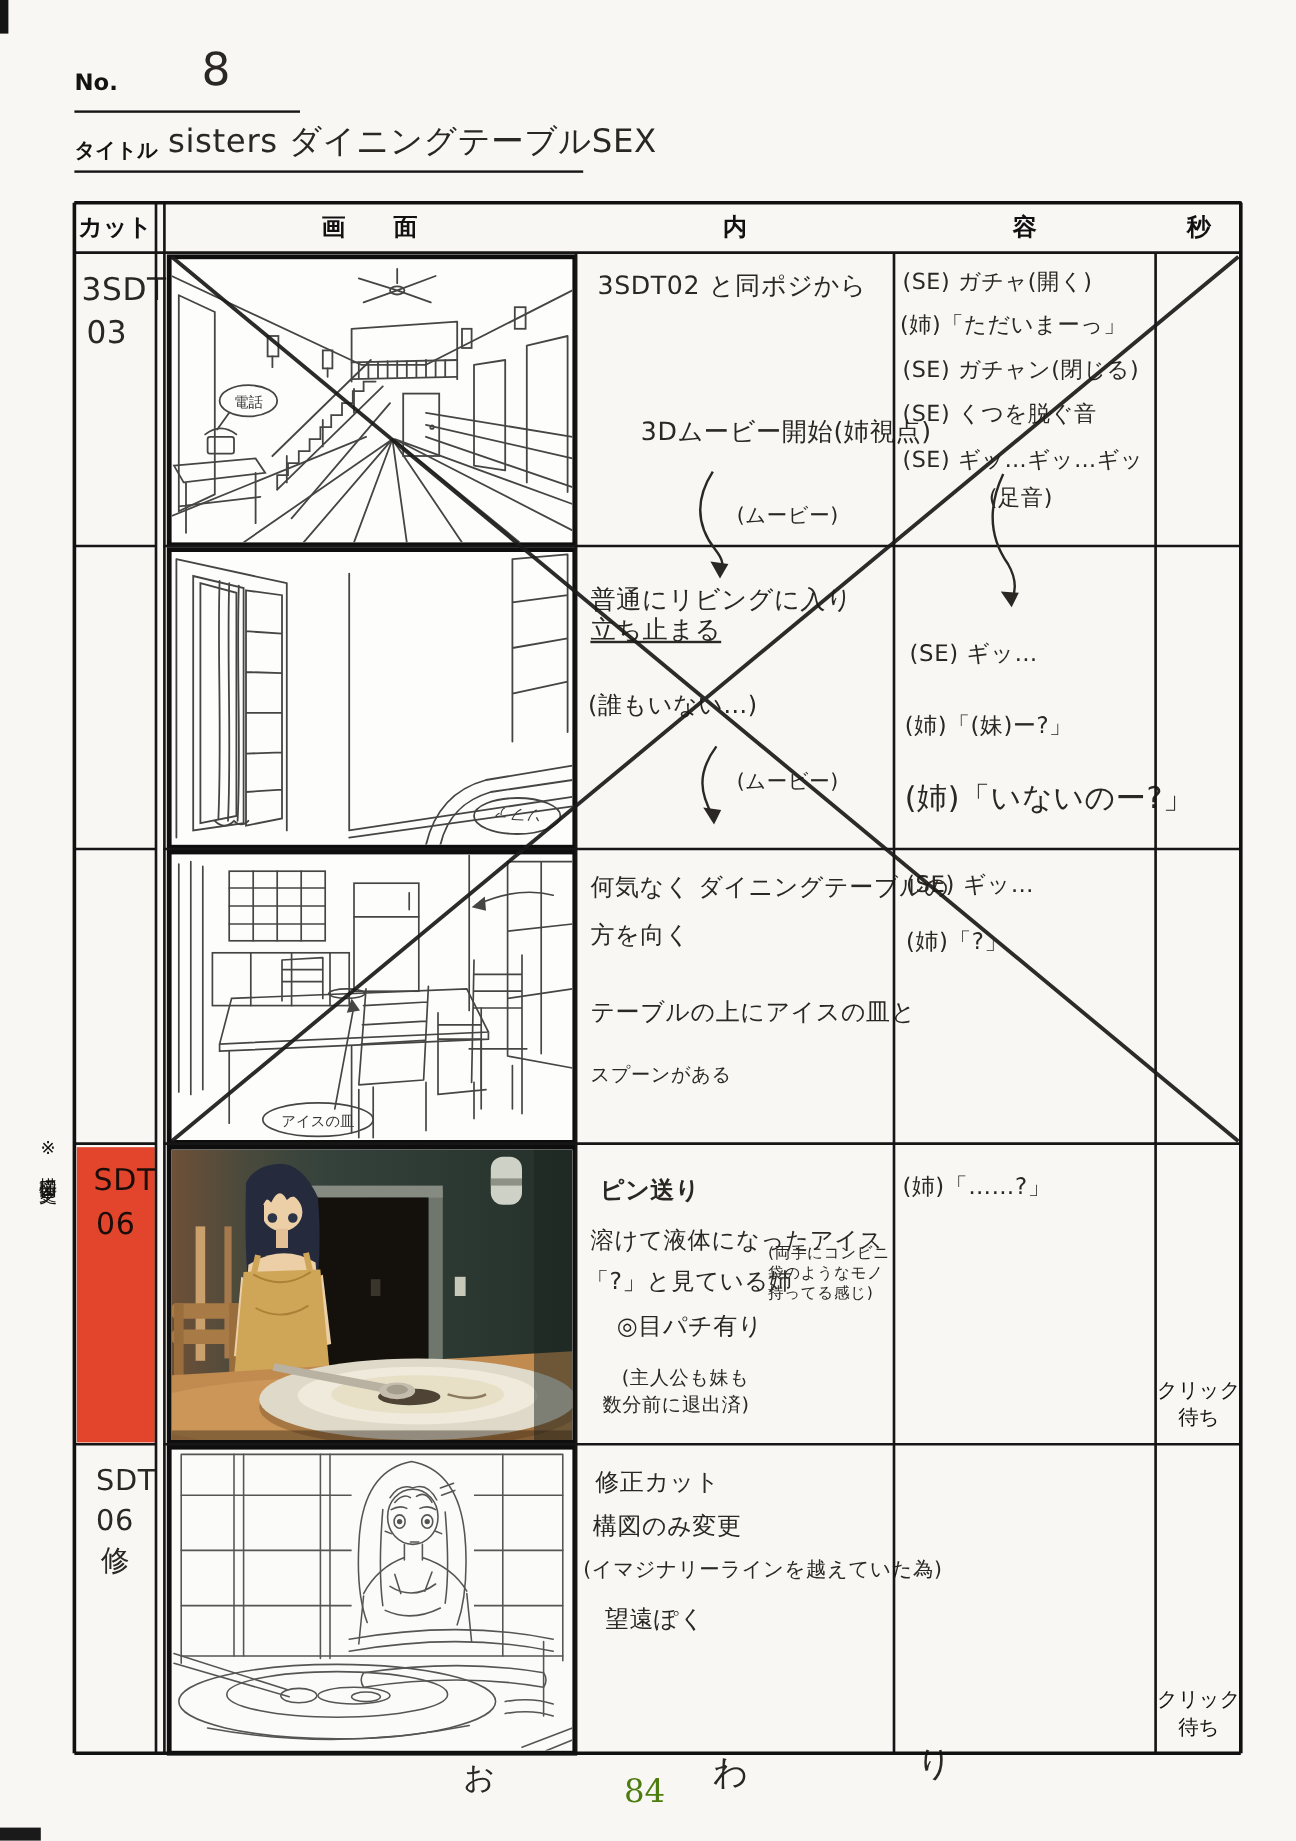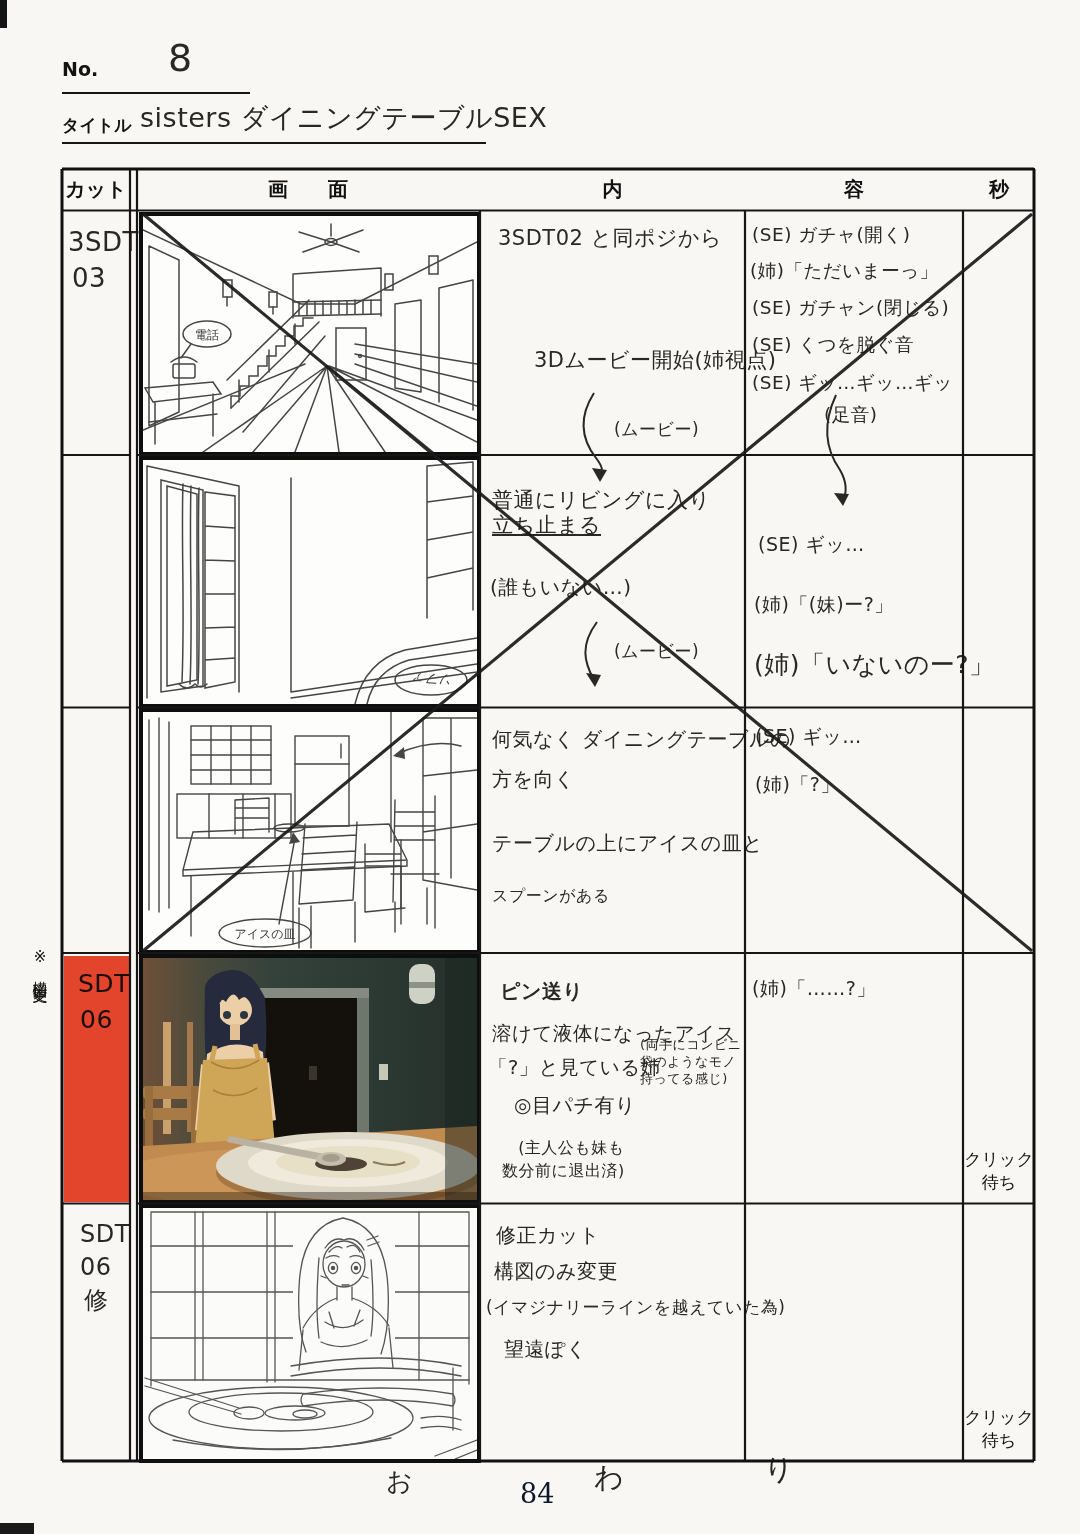--- a/index.html
+++ b/index.html
@@ -274,21 +274,21 @@
 </svg>
 </div>
 
 <div class="hw txt" style="left:496px;top:1222px;font-size:20px;">修正カット</div>
 <div class="hw txt" style="left:494px;top:1258px;font-size:20px;">構図のみ変更</div>
 <div class="hw txt" style="left:486px;top:1296px;font-size:17px;">(イマジナリーラインを越えていた為)</div>
 <div class="hw txt" style="left:504px;top:1336px;font-size:20px;">望遠ぽく</div>
 <div class="secwait" style="left:963px;top:1406px;">クリック待ち</div>
 
 <div class="hw txt" style="left:386px;top:1464px;font-size:26px;">お</div>
-<div class="abs txt" style="left:520px;top:1478px;font-size:27px;font-family:'DejaVu Serif',serif;color:#0f172a;">84</div>
+<div class="abs txt" style="left:520px;top:1478px;font-size:27px;font-family:'DejaVu Serif',serif;color:#4d7c0f;">84</div>
 <div class="hw txt" style="left:594px;top:1458px;font-size:29px;">わ</div>
 <div class="hw txt" style="left:764px;top:1450px;font-size:29px;">り</div>
 
 <svg class="overlay" width="1080" height="1534">
   <g stroke="#161616" stroke-width="2.2" fill="none">
     <path d="M62,169 H1035 M62,210.5 H1035 M136,455 H1035 M136,707.5 H1035 M136,953 H1035 M136,1203.5 H1035"></path>
     <path d="M62,455 H130 M62,707.5 H130 M62,953 H130 M62,1203.5 H130"></path>
     <path d="M130,169 V1461 M137,169 V1461 M480,210.5 V1461 M745,210.5 V1461 M963,210.5 V1461"></path>
   </g>
   <g stroke="#111" stroke-width="3" fill="none">

